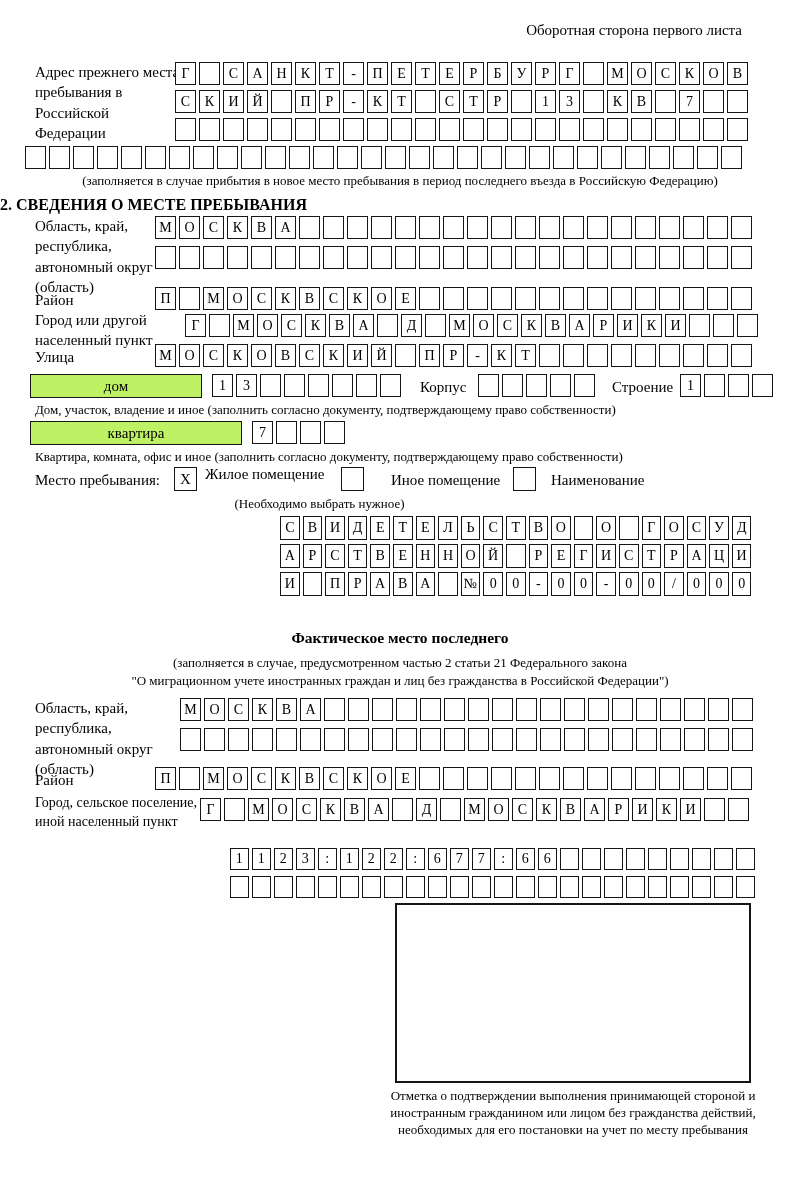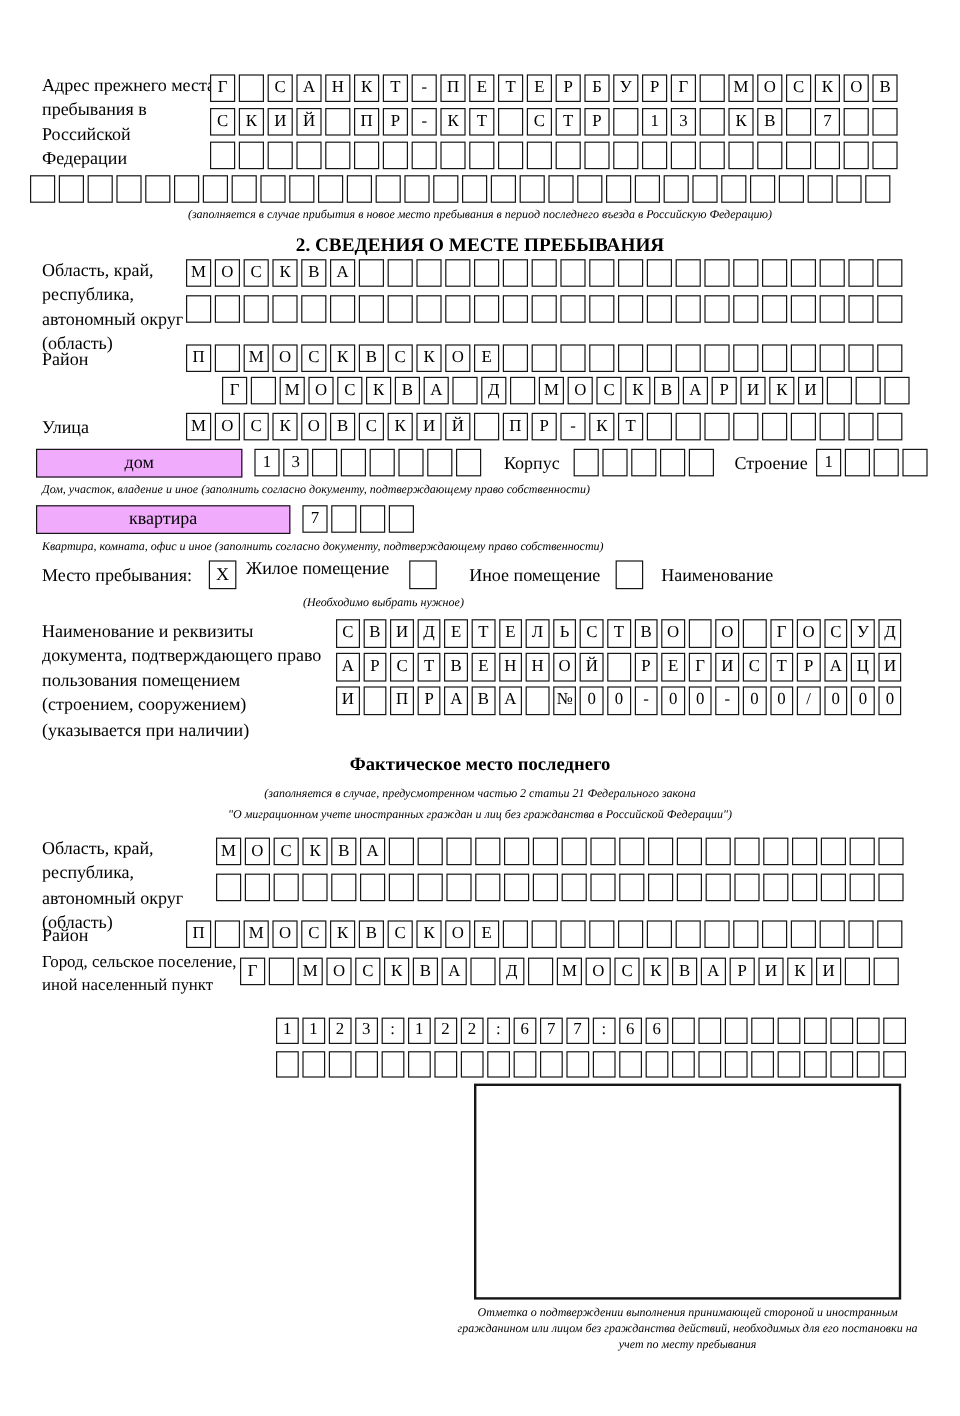--- a/index.html
+++ b/index.html
@@ -1,49 +1,50 @@
 <!DOCTYPE html>
 <html><head>
 <meta charset="utf-8">
 <style>
   html,body{margin:0;padding:0;background:#fff;}
   .page{
     position:relative;width:800px;height:1180px;background:#ffffff;
     font-family:"Liberation Serif", serif;color:#000;overflow:hidden;
   }
   .lbl{position:absolute;font-size:15px;line-height:1.36;}
-  .cap{position:absolute;font-size:10px;line-height:1.3;font-style:italic;}
+  .cap{position:absolute;font-size:13px;line-height:1.3;}
   .center{text-align:center;}
-  .titleline{position:absolute;left:0;width:100%;text-align:center;font-weight:bold;font-size:16px;}
+  .titleline{position:absolute;left:0;width:100%;text-align:left;font-weight:bold;font-size:16px;}
   .subtitleline{position:absolute;left:0;width:100%;text-align:center;font-weight:bold;font-size:15.5px;}
   .row{position:absolute;display:flex;gap:3px;}
   .cell{
     flex:0 0 auto;width:21px;height:23px;border:1.8px solid #161616;box-sizing:border-box;
     display:flex;align-items:center;justify-content:center;
     font-size:14px;background:#fff;
   }
   .row.small{gap:3px;}
   .row.small .cell{width:19.6px;height:24px;}
   .row.kad{gap:3.5px;}
   .row.kad .cell{width:18.5px;height:22px;}
   .fieldbox{
     position:absolute;border:1.8px solid #161616;box-sizing:border-box;height:24px;
-    display:flex;align-items:center;justify-content:center;font-size:15px;background:#f0abfc;
+    display:flex;align-items:center;justify-content:center;font-size:15px;background:#bef264;
   }
   .checkbox{
     position:absolute;width:23px;height:24px;border:1.8px solid #161616;box-sizing:border-box;
     display:flex;align-items:center;justify-content:center;font-size:15px;background:#fff;
   }
   .stamp{position:absolute;border:2px solid #161616;box-sizing:border-box;background:#fff;}
 </style>
 </head>
 <body>
 
 <div class="page">
 
+  <div class="lbl" style="top:20px;right:58px;font-size:15px;">Оборотная сторона первого листа</div>
 
   <div class="lbl" style="left:35px;top:62px;width:145px;">Адрес прежнего места пребывания в Российской Федерации</div>
   <div class="row" style="left:175px;top:62px;">
       <span class="cell">Г</span>
       <span class="cell"></span>
       <span class="cell">С</span>
       <span class="cell">А</span>
       <span class="cell">Н</span>
       <span class="cell">К</span>
       <span class="cell">Т</span>
@@ -231,20 +232,21 @@
       <span class="cell"></span>
       <span class="cell"></span>
       <span class="cell"></span>
       <span class="cell"></span>
       <span class="cell"></span>
       <span class="cell"></span>
       <span class="cell"></span>
       <span class="cell"></span>
     </div>
 
+  <div class="lbl" style="left:35px;top:310px;width:155px;">Город или другой населенный пункт</div>
   <div class="row" style="left:185px;top:314px;">
       <span class="cell">Г</span>
       <span class="cell"></span>
       <span class="cell">М</span>
       <span class="cell">О</span>
       <span class="cell">С</span>
       <span class="cell">К</span>
       <span class="cell">В</span>
       <span class="cell">А</span>
       <span class="cell"></span>
@@ -333,21 +335,20 @@
 
   <div class="lbl" style="left:35px;top:470px;">Место пребывания:</div>
   <div class="checkbox" style="left:174px;top:467px;">X</div>
   <div class="lbl" style="left:205px;top:464px;">Жилое помещение</div>
   <div class="checkbox" style="left:341px;top:467px;"></div>
   <div class="lbl" style="left:373px;top:470px;margin-left:18px;">Иное помещение</div>
   <div class="checkbox" style="left:513px;top:467px;"></div>
   <div class="lbl" style="left:551px;top:470px;">Наименование</div>
   <div class="cap center" style="left:212px;top:496px;width:215px;">(Необходимо выбрать нужное)</div>
 
-  <div class="lbl" style="left:35px;top:517px;width:235px;">Наименование и реквизиты документа, подтверждающего право пользования помещением (строением, сооружением) (указывается при наличии)</div>
   <div class="row small" style="left:280px;top:516px;">
       <span class="cell">С</span>
       <span class="cell">В</span>
       <span class="cell">И</span>
       <span class="cell">Д</span>
       <span class="cell">Е</span>
       <span class="cell">Т</span>
       <span class="cell">Е</span>
       <span class="cell">Л</span>
       <span class="cell">Ь</span>

